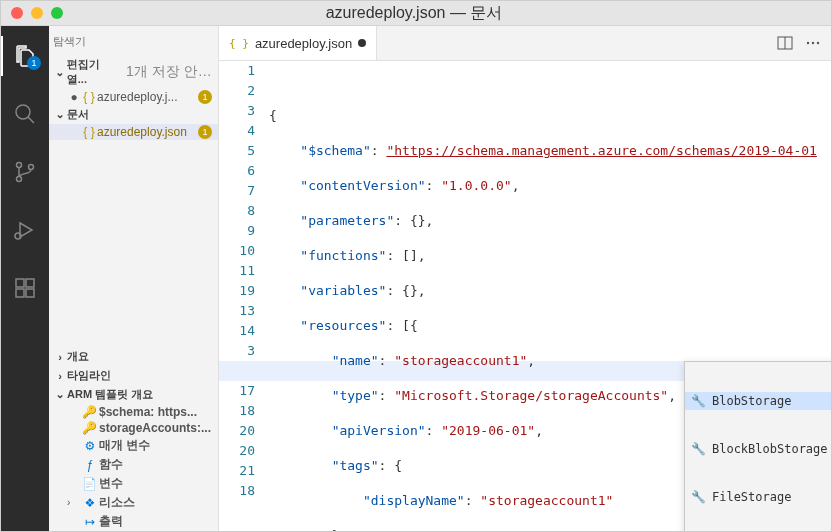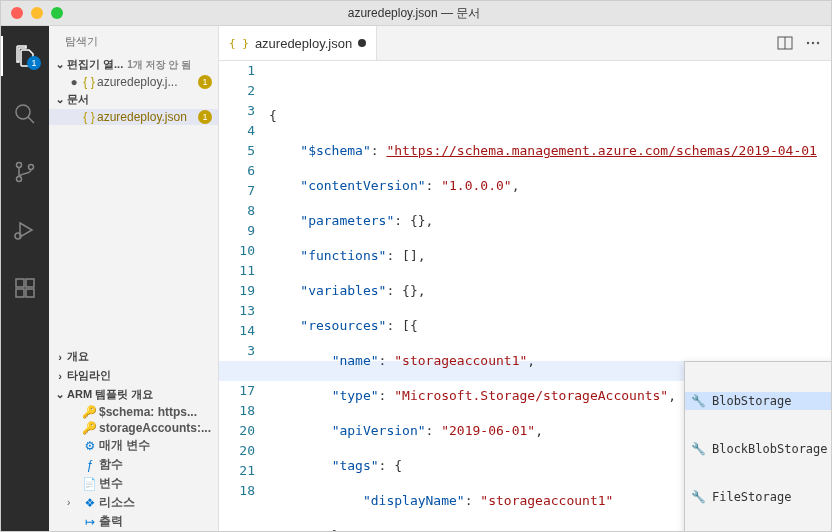--- a/index.html
+++ b/index.html
@@ -29,21 +29,21 @@
       width: 12px; height: 12px;
       border-radius: 50%;
     }
     .tl-red { background: #ff5f57; }
     .tl-yellow { background: #febc2e; }
     .tl-green { background: #28c840; }
     .title-text {
       position: absolute;
       left: 0; right: 4px;
       text-align: center;
-      font-size: 12px;
+      font-size: 16px;
       color: #333;
       pointer-events: none;
     }
     .main {
       display: flex;
       height: calc(100% - 25px);
     }
     .activity-bar {
       width: 48px;
       background: #2c2c2c;
@@ -90,42 +90,42 @@
       width: 170px;
       background: #f3f3f3;
       border-right: 1px solid #e0e0e0;
       display: flex;
       flex-direction: column;
       flex-shrink: 0;
     }
     .sidebar-title {
       font-size: 11px;
       color: #6f6f6f;
-      padding: 8px 16px 6px;
+      padding: 8px 4px 6px;
     }
     .section-header {
       display: flex;
       align-items: center;
       padding: 2px 4px;
       font-weight: 600;
       font-size: 11px;
       color: #424242;
       cursor: pointer;
     }
     .section-header .chev {
       width: 14px;
       display: inline-flex;
       justify-content: center;
       color: #424242;
     }
     .section-header .extra {
       color: #888;
-      font-weight: 700;
+      font-weight: 400;
       margin-left: 4px;
-      font-size: 10px;
+      font-size: 14px;
       white-space: nowrap;
       overflow: hidden;
       text-overflow: ellipsis;
     }
     .file-row {
       display: flex;
       align-items: center;
       padding: 1px 0 1px 18px;
       font-size: 12px;
       color: #555;

